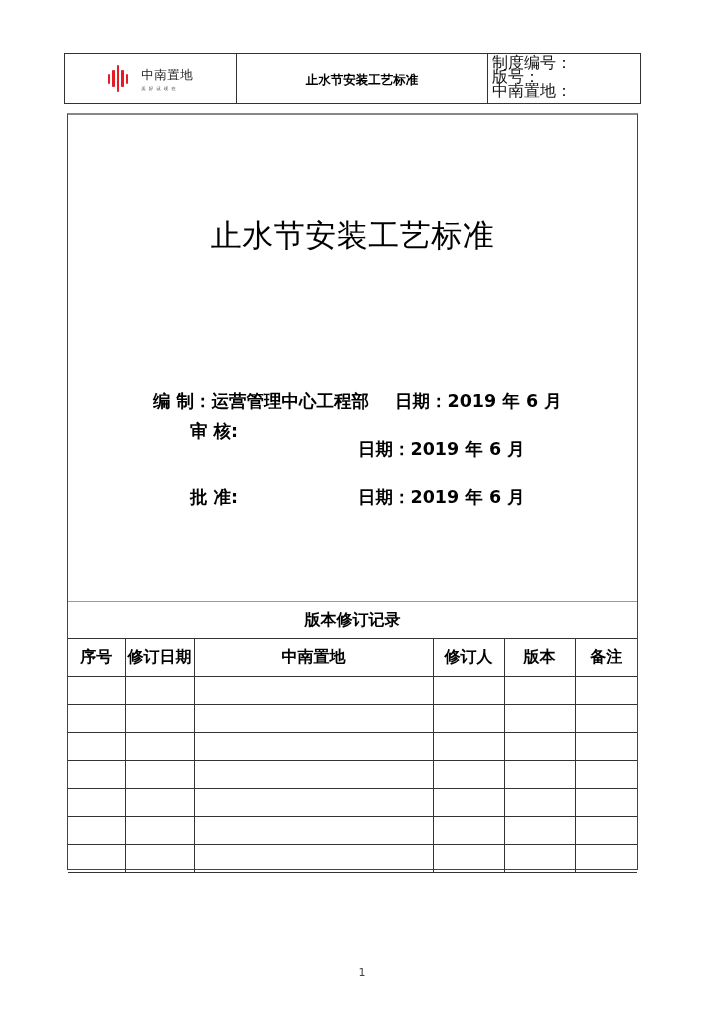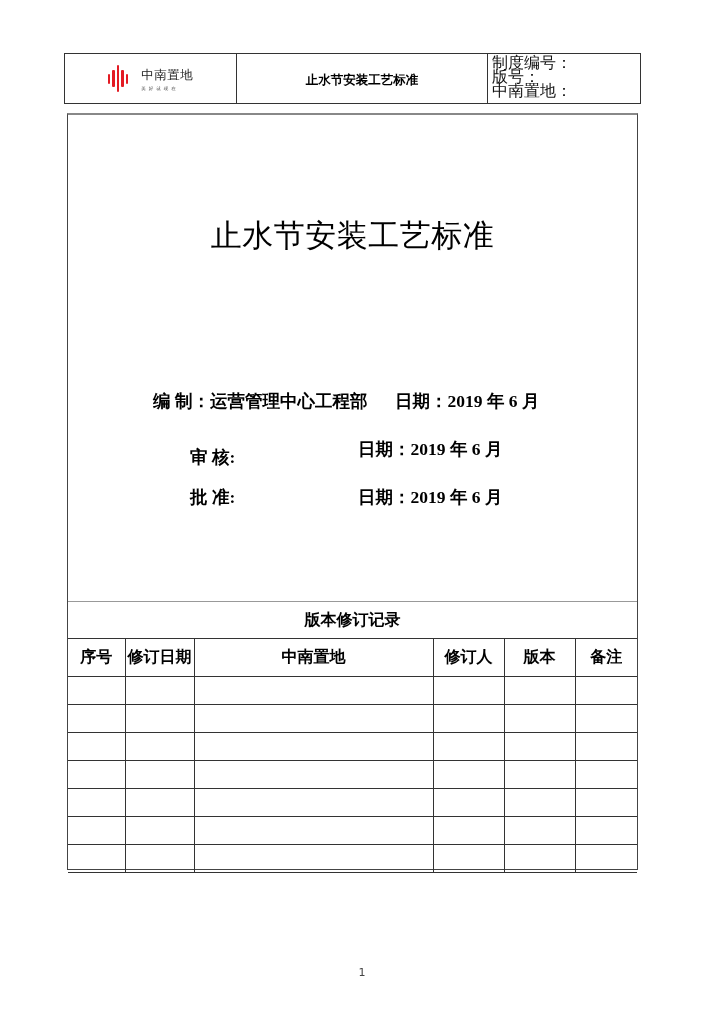--- a/index.html
+++ b/index.html
@@ -16,21 +16,21 @@
   .logo-bars span { display:block; width:2.5px; background:#e31b23; border-radius:1px; }
   .logo-text { display:flex; flex-direction:column; }
   .logo-cn { font-size:12.5px; color:#222; letter-spacing:0.5px; }
   .logo-sub { font-size:4.5px; color:#444; letter-spacing:3px; margin-top:2px; }
 
   
   .frame { position:absolute; left:67px; top:113px; width:571px; height:757px; border:1px solid #444; border-top:2px solid #888; box-sizing:border-box; }
 
   .main-title { position:absolute; left:0; right:0; top:100px; text-align:center; font-size:31px; font-weight:normal; letter-spacing:0.5px; }
 
-  .sig { position:absolute; font-size:17.5px; font-weight:bold; white-space:pre;font-family:Liberation Serif, serif; }
+  .sig { position:absolute; font-size:17.5px; font-weight:bold; white-space:pre; }
 
   
   .rev { position:absolute; left:0; top:486px; width:569px; border-collapse:collapse; }
   .rev td { border:1px solid #333; padding:0; text-align:center; font-size:16px; font-weight:bold; }
   .rev tr.caption td { height:36px; border-top:1px solid #999; border-left:none; border-right:none; }
   .rev tr.head td { height:37px; }
   .rev tr.blank td { height:27px; }
   .rev td:first-child { border-left:none; }
   .rev td:last-child { border-right:none; }
 
@@ -62,21 +62,21 @@
     <div>中南置地：</div>
   </div>
 </div>
 
 <div class="frame">
   <div class="main-title">止水节安装工艺标准</div>
 
   <div class="sig" style="left:85px; top:274px;">编 制：运营管理中心工程部</div>
   <div class="sig" style="left:327px; top:274px;">日期：2019 年 6 月</div>
 
-  <div class="sig" style="left:122px; top:330px;">审 核:</div>
+  <div class="sig" style="left:122px; top:304px;">审 核:</div>
   <div class="sig" style="left:290px; top:322px;">日期：2019 年 6 月</div>
 
   <div class="sig" style="left:122px; top:370px;">批 准:</div>
   <div class="sig" style="left:290px; top:370px;">日期：2019 年 6 月</div>
 
   <table class="rev">
     <colgroup>
       <col style="width:57px">
         <col style="width:69px">
         <col style="width:239px">

